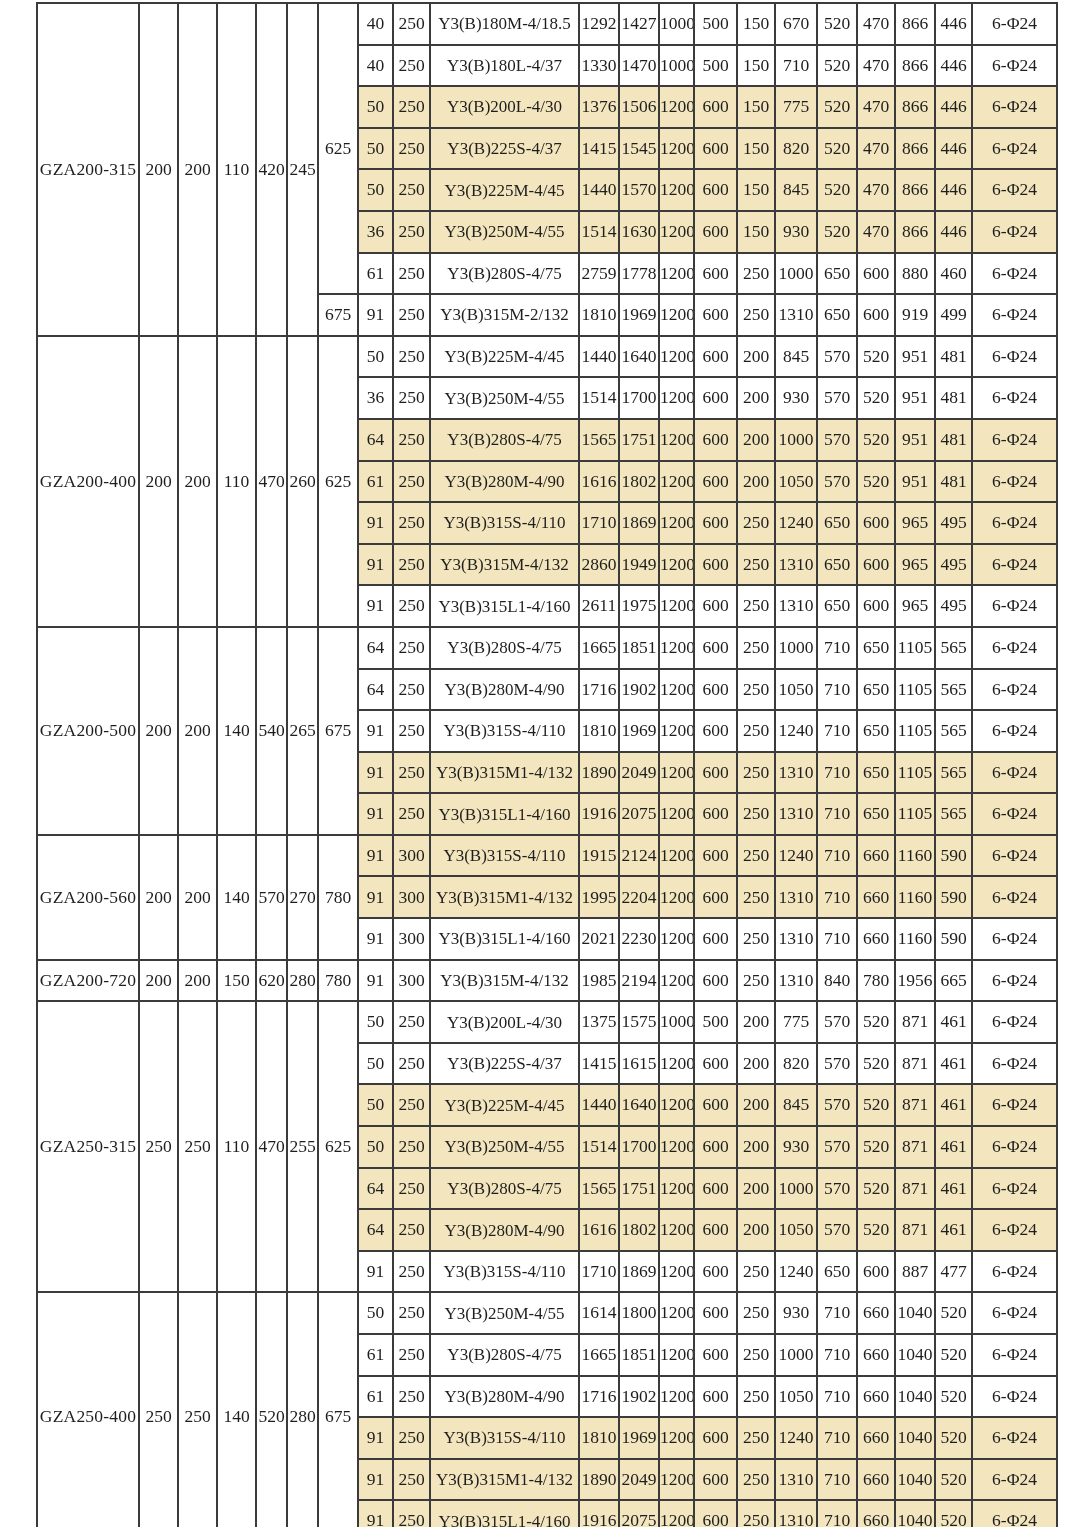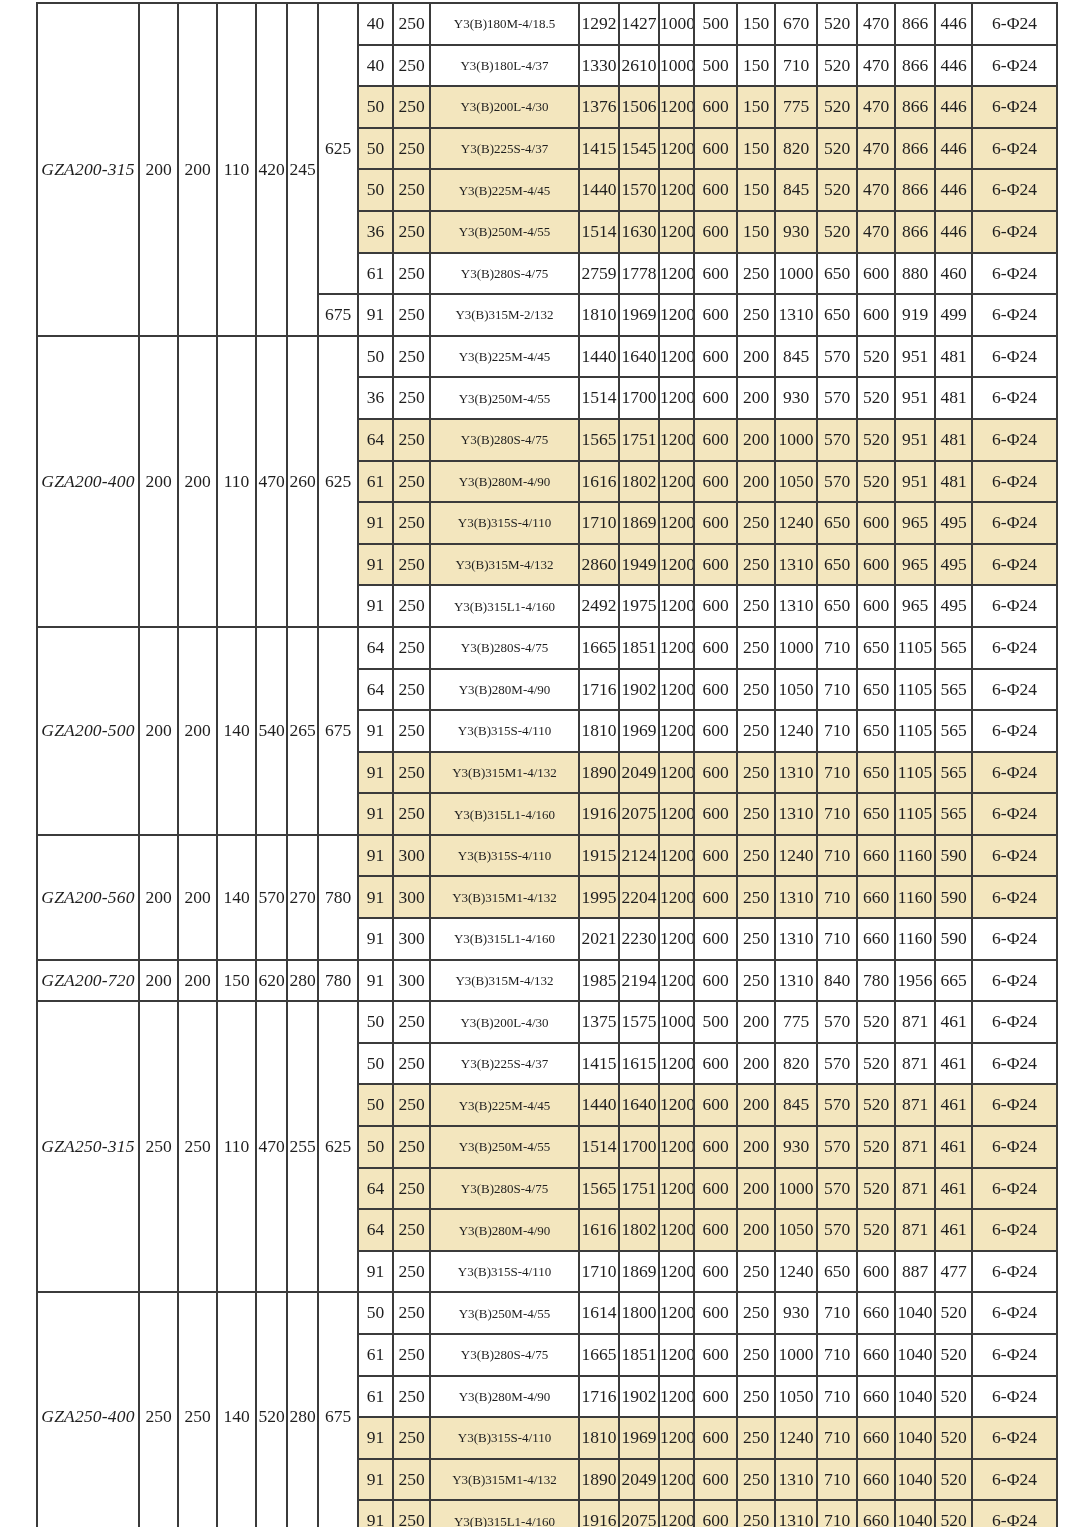--- a/index.html
+++ b/index.html
@@ -35,24 +35,23 @@
     overflow: hidden;
     background: #ffffff;
     height: 39.6px;
     line-height: 1;
   }
   table.spec-table td.hl {
     background: #f3e6be;
   }
   table.spec-table td.model {
     letter-spacing: 0.2px;
-    font-style: italic;
   }
   table.spec-table td.motor {
-    font-size: 13px;
+    font-size: 17px;
   }
 </style>
 </head>
 <body>
 
 <div class="page">
   <table class="spec-table">
     <colgroup>
       <col style="width:102px">
         <col style="width:39px">
@@ -98,21 +97,21 @@
           <td>470</td>
           <td>866</td>
           <td>446</td>
           <td>6-Φ24</td>
         </tr>
         <tr>
           <td>40</td>
           <td>250</td>
           <td class="motor">Y3(B)180L-4/37</td>
           <td>1330</td>
-          <td>2610</td>
+          <td>1470</td>
           <td>1000</td>
           <td>500</td>
           <td>150</td>
           <td>710</td>
           <td>520</td>
           <td>470</td>
           <td>866</td>
           <td>446</td>
           <td>6-Φ24</td>
         </tr>
@@ -313,21 +312,21 @@
           <td class="hl">650</td>
           <td class="hl">600</td>
           <td class="hl">965</td>
           <td class="hl">495</td>
           <td class="hl">6-Φ24</td>
         </tr>
         <tr>
           <td>91</td>
           <td>250</td>
           <td class="motor">Y3(B)315L1-4/160</td>
-          <td>2492</td>
+          <td>2611</td>
           <td>1975</td>
           <td>1200</td>
           <td>600</td>
           <td>250</td>
           <td>1310</td>
           <td>650</td>
           <td>600</td>
           <td>965</td>
           <td>495</td>
           <td>6-Φ24</td>

